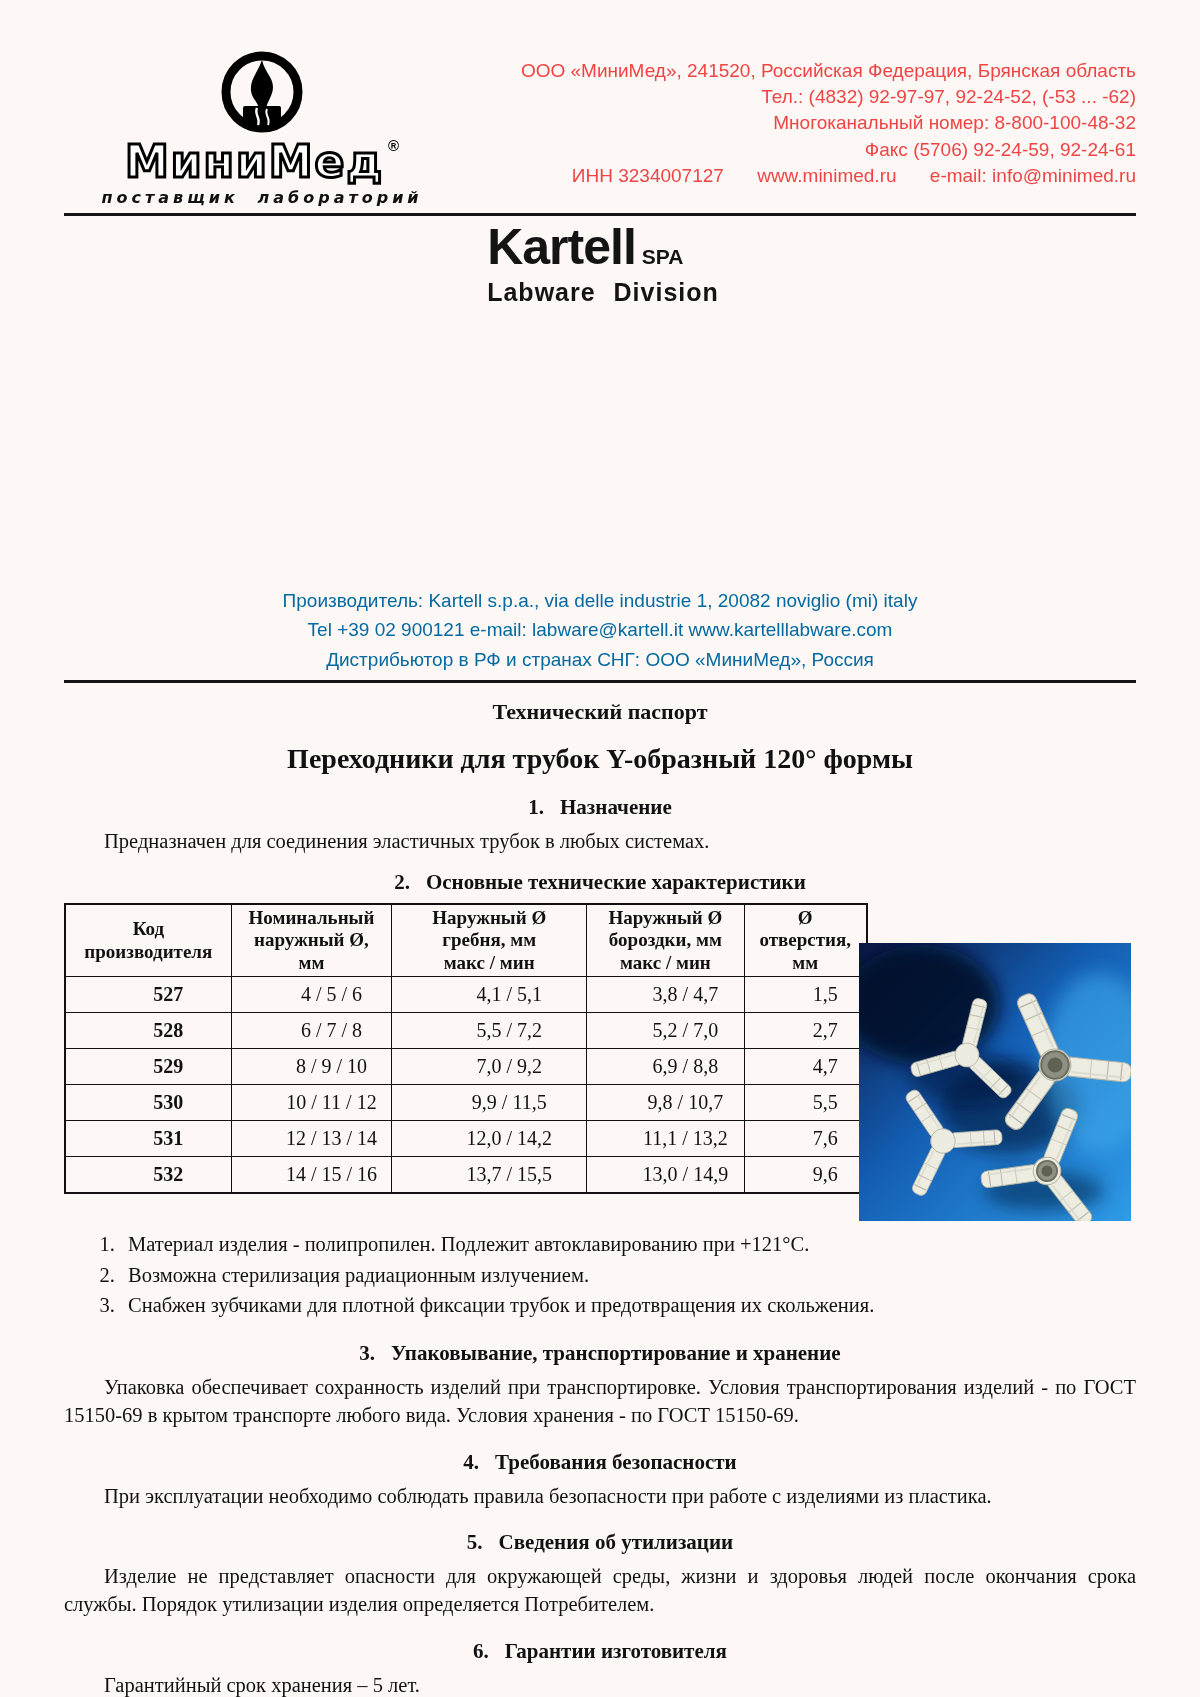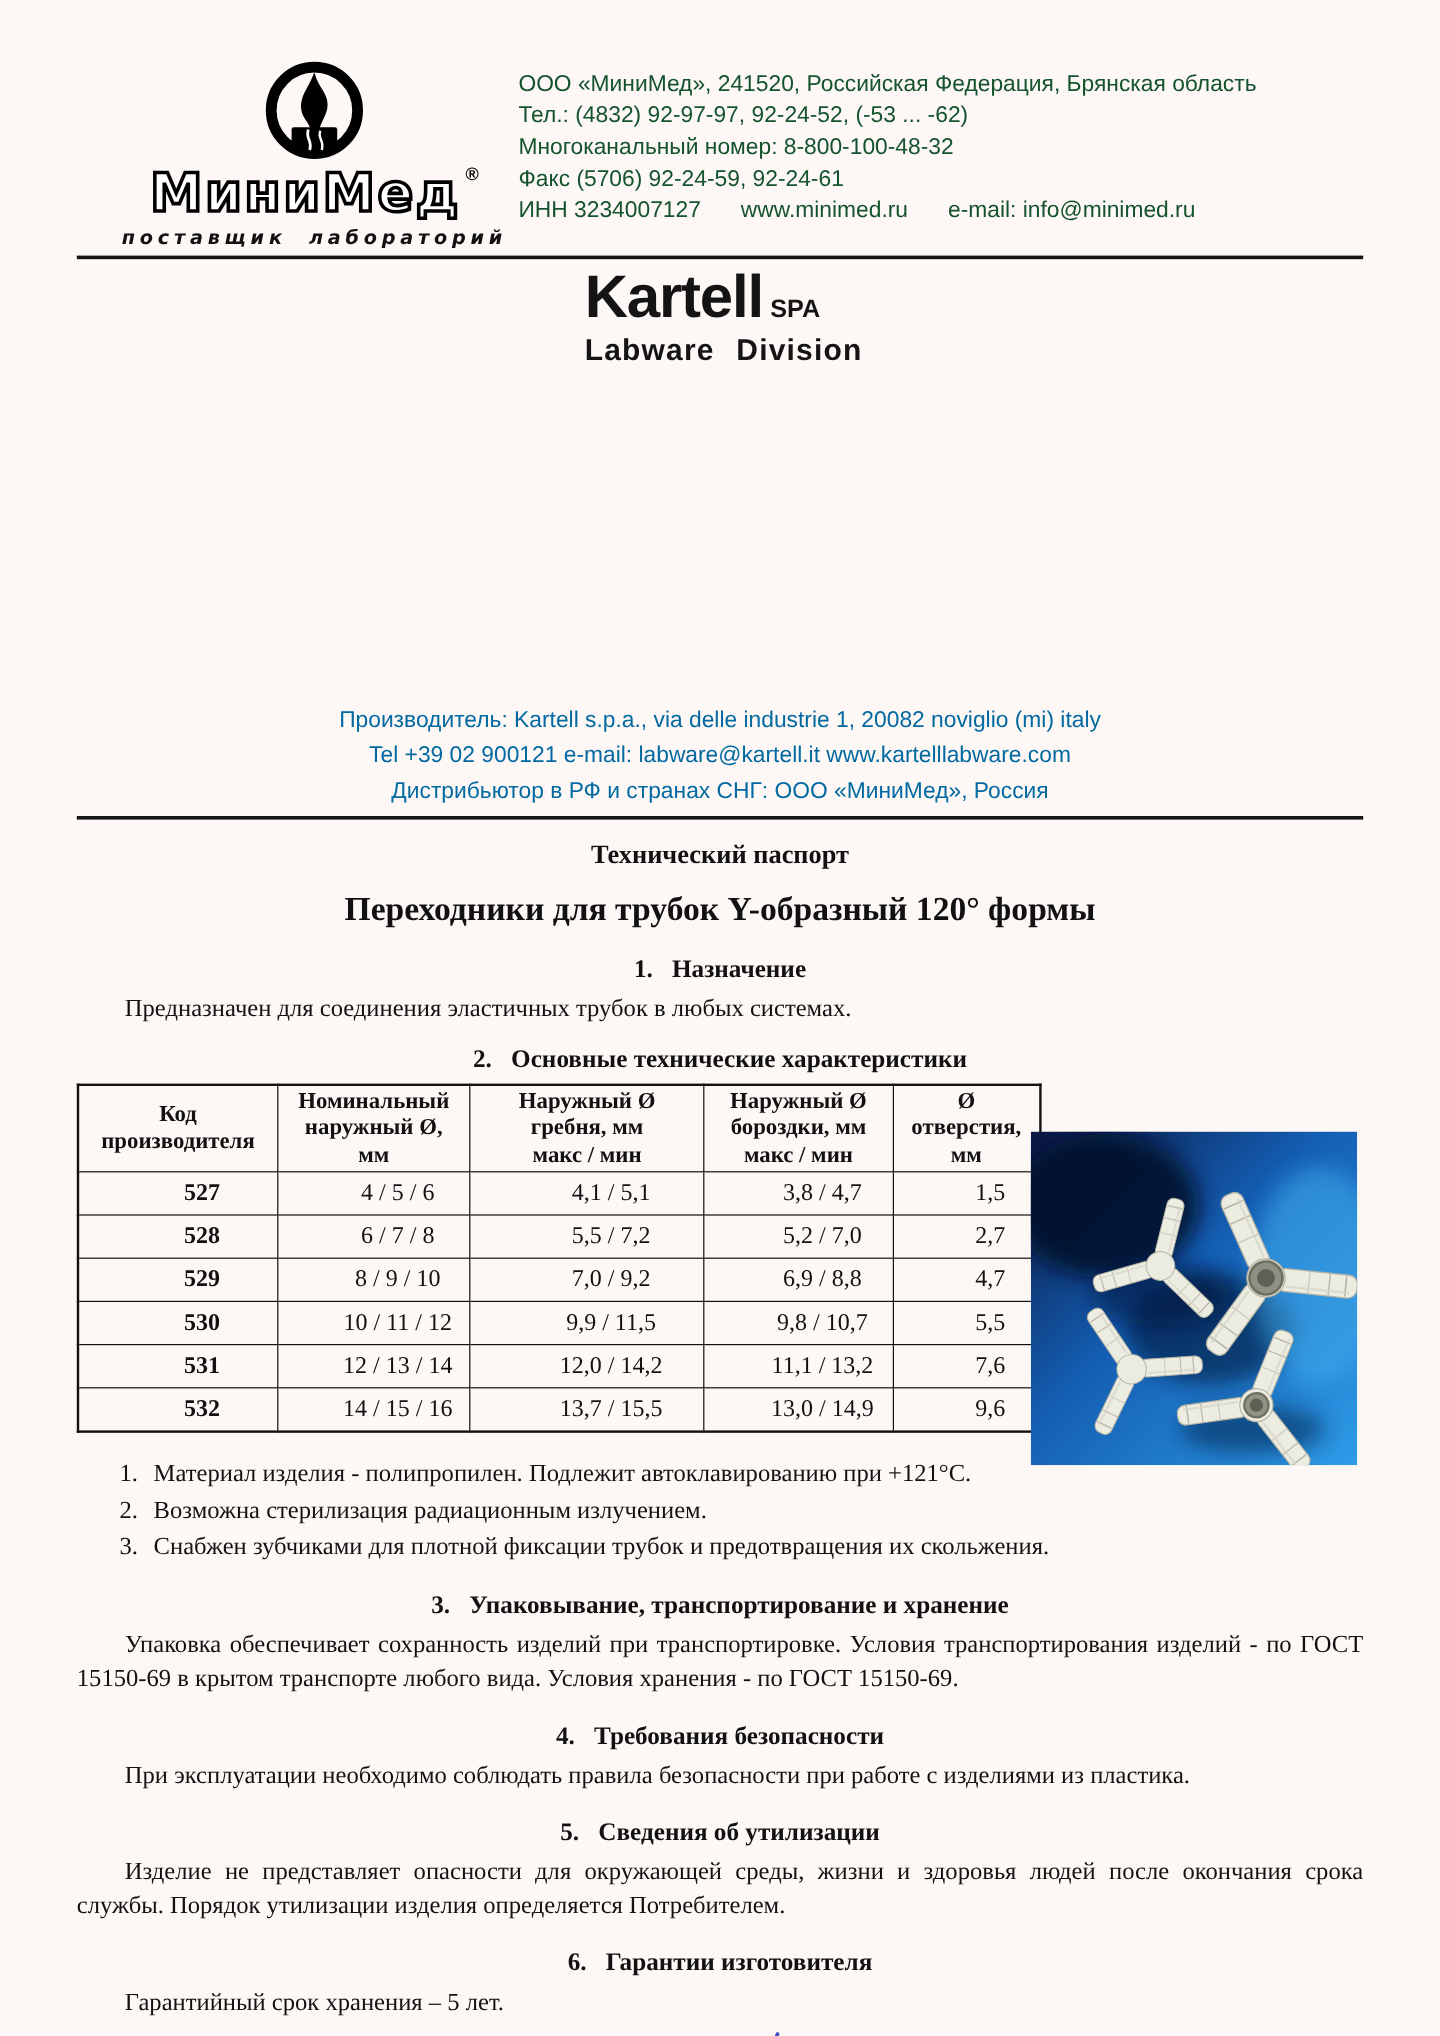--- a/index.html
+++ b/index.html
@@ -26,22 +26,23 @@
   }
   .rmark{font-family:"Liberation Sans",sans-serif;font-size:15px;font-weight:bold;vertical-align:26px;margin-left:4px;color:#000;}
   .tagline{
     font-family:"DejaVu Sans","Liberation Sans",sans-serif;
     font-weight:bold;font-style:italic;
     font-size:16px;letter-spacing:4px;word-spacing:9px;
     margin-top:4px;white-space:nowrap;
   }
   .contact{
     flex:1;
+    text-align:right;
     font-family:"Liberation Sans","DejaVu Sans",sans-serif;
-    font-size:19px;line-height:1.38;color:#14532d;
+    font-size:19px;line-height:1.38;color:#ef4444;
     padding-top:12px;
   }
   .inn-line span{margin-left:28px;}
   .inn-line span:first-child{margin-left:0;}
   
   .rule{border-top:3px solid #151515;margin:6px 0 0 0;}
   
   .hdr-row2{display:flex;align-items:center;margin-top:6px;flex-direction:column;}
   .kartell{flex:0 0 340px;padding-left:6px;color:#141414;}
   .k-line{line-height:1;white-space:nowrap;}
@@ -63,21 +64,21 @@
   
   .table-area{position:relative;margin-top:6px;min-height:300px;}
   table.spec{border-collapse:collapse;border:2px solid #111;width:804px;}
   table.spec th,table.spec td{border:1px solid #111;text-align:center;vertical-align:middle;padding:2px 4px;}
   table.spec th{font-size:19px;font-weight:bold;white-space:pre-line;line-height:1.18;height:64px;}
   table.spec td{font-size:20px;height:31px;padding-left:44px;}
   td.code{font-weight:bold;}
   col.c1{width:150px}col.c2{width:145px}col.c3{width:176px}col.c4{width:142px}col.c5{width:111px}
   .photo{position:absolute;left:795px;top:40px;}
   
-  ol.notes{margin:10px 0 0 0;padding-left:56px;font-size:20.5px;line-height:1.5;}
+  ol.notes{margin:26px 0 0 0;padding-left:56px;font-size:20.5px;line-height:1.5;}
   ol.notes li{padding-left:8px;}
   
   .sig-row{position:relative;height:470px;margin-top:4px;}
   .sig-label{position:absolute;top:53px;font-size:22px;font-weight:bold;}
   .sig-left{left:62px;}
   .sig-right{right:156px;}
   .stamp{position:absolute;left:401px;top:16px;opacity:.92;}
   .autograph{position:absolute;left:348px;top:-6px;}
   .stamp text{fill:#2b3db8;font-family:"Liberation Sans","DejaVu Sans",sans-serif;}
 </style>

